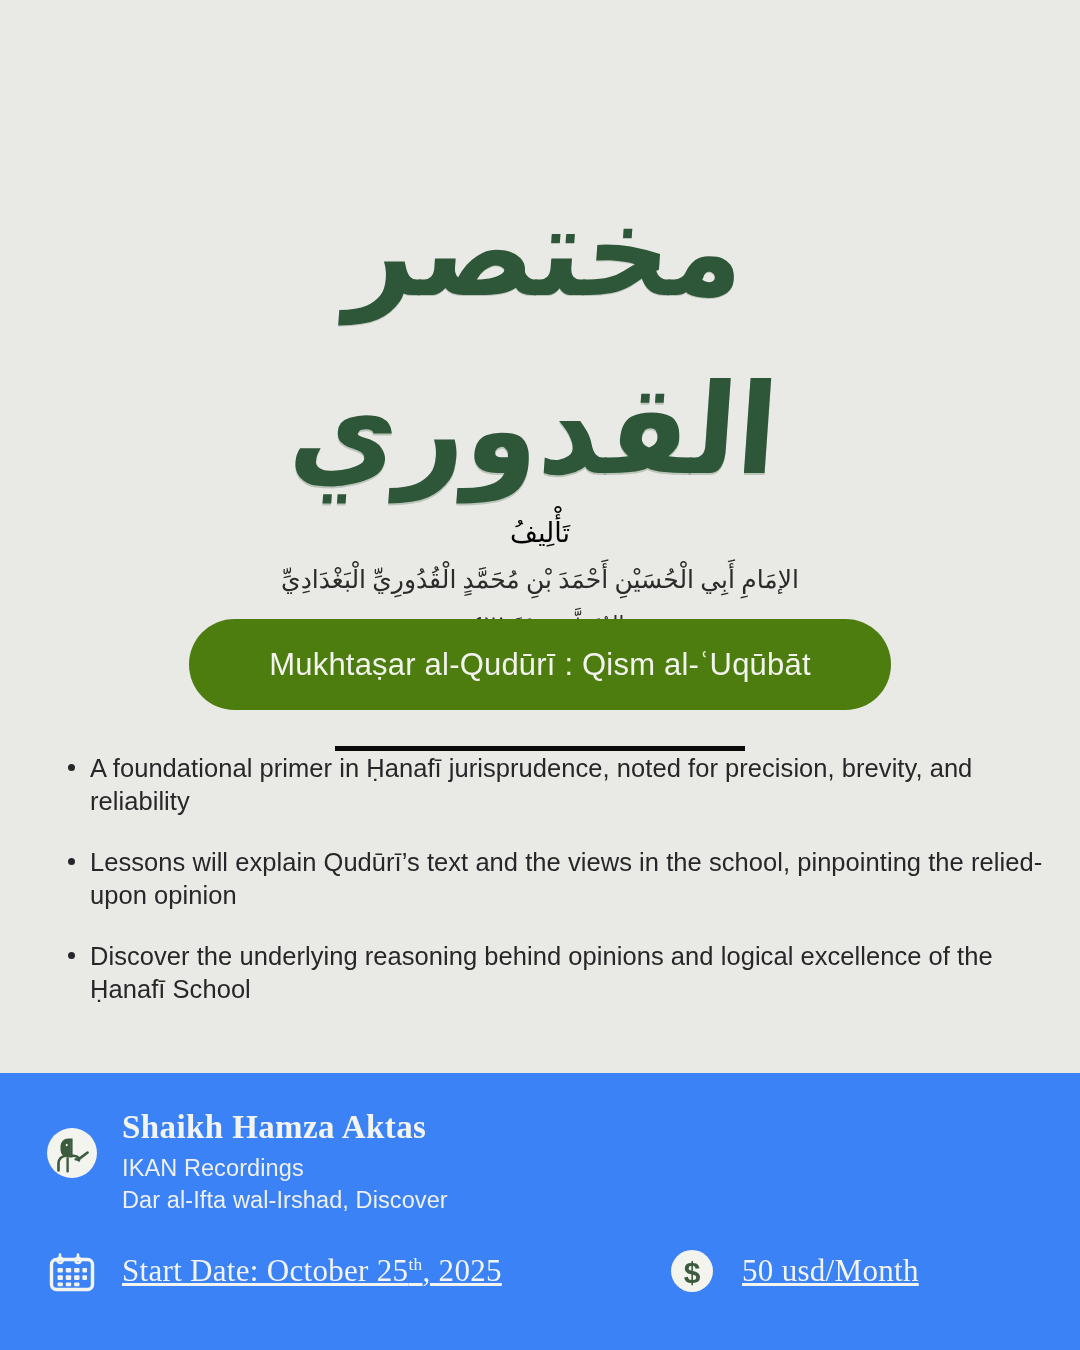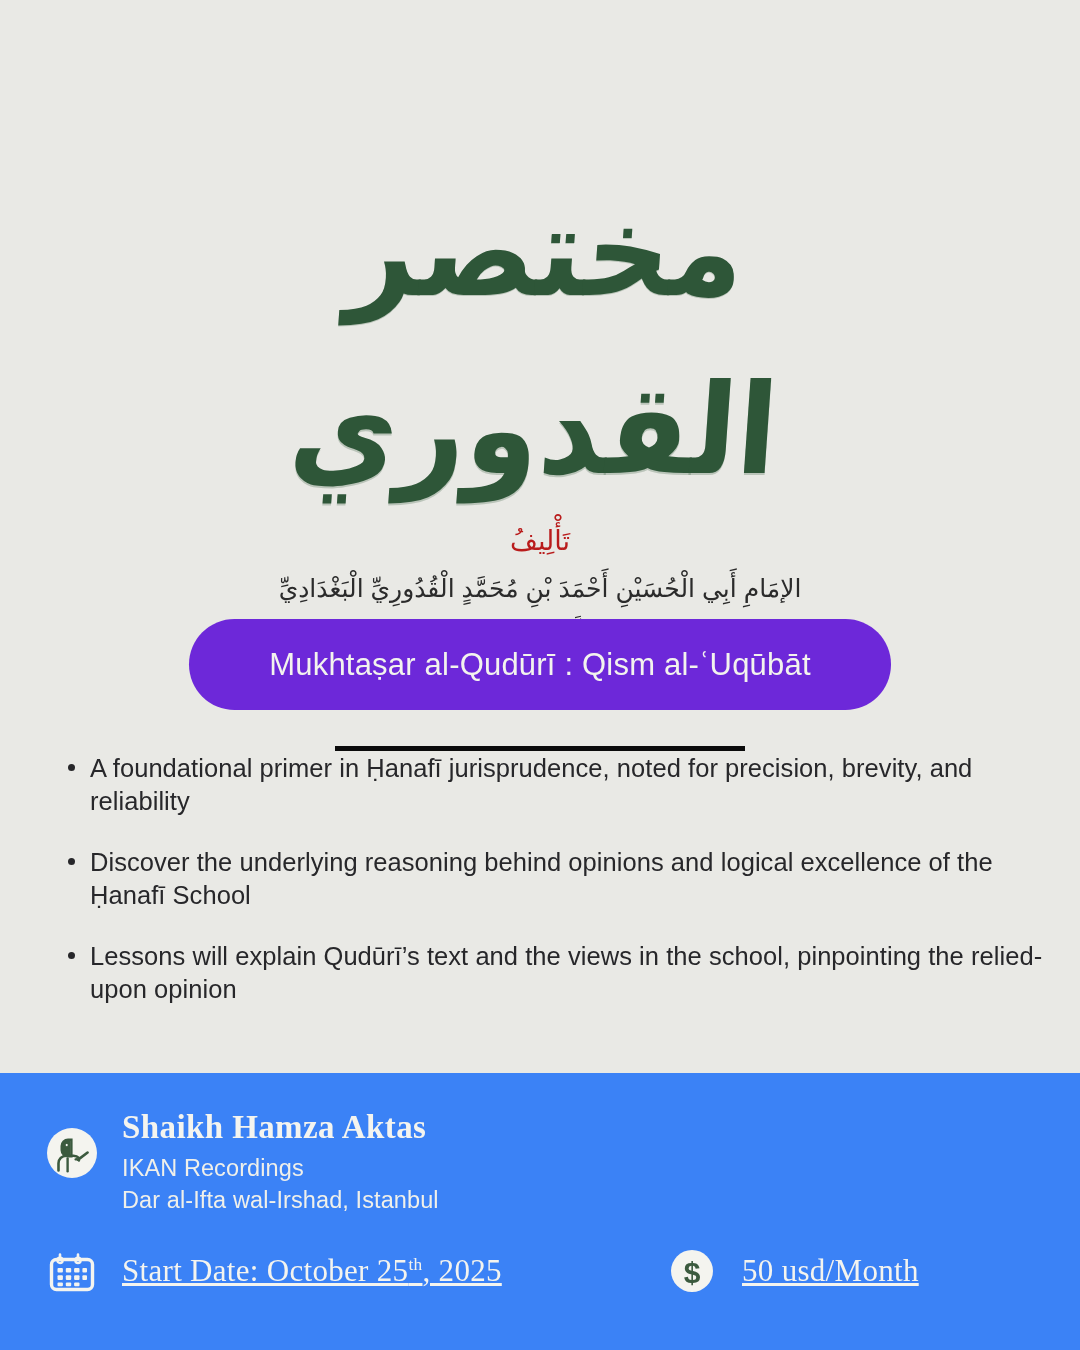--- a/index.html
+++ b/index.html
@@ -43,28 +43,28 @@
     font-weight:700;
     letter-spacing:-2px;
     text-align:center;
     transform:skewX(-4deg) scaleY(1.06);
     text-shadow:0 1px 0 rgba(46,86,56,.25);
   }
 
   .calligraphy-author-label {
     font-family:"DejaVu Sans", sans-serif;
     direction:rtl;
-    color:#b91c1c;
+    color:#000000;
     font-size:27px;
-    margin-top:12px;
+    margin-top:4px;
     line-height:1.5;
   }
 
   .calligraphy-author {
-    font-family:Liberation Sans, sans-serif;
+    font-family:Liberation Serif, serif;
     direction:rtl;
     color:#2B2B2B;
     font-size:25px;
     margin-top:6px;
     line-height:1.6;
     white-space:nowrap;
   }
 
   .calligraphy-death {
     font-family:"DejaVu Sans", sans-serif;
@@ -73,21 +73,21 @@
     font-size:21px;
     margin-top:8px;
     line-height:1.6;
   }
 
   
   .title-pill {
     position:absolute;
     left:189px; top:619px;
     width:702px; height:91px;
-    background:#6d28d9;
+    background:#4d7c0f;
     border-radius:46px;
     display:flex; align-items:center; justify-content:center;
   }
   .title-pill-text {
     color:#F3F3EE;
     font-size:31px;
     font-weight:400;
     letter-spacing:.2px;
     white-space:nowrap;
   }
@@ -216,22 +216,22 @@
     </div>
 
     <div class="title-pill">
       <span class="title-pill-text">Mukhtaṣar al-Qudūrī : Qism al-ʿUqūbāt</span>
     </div>
 
     <div class="divider"></div>
 
     <ul class="bullets">
       <li class="bullet-item">A foundational primer in Ḥanafī jurisprudence, noted for precision, brevity, and reliability</li>
+      <li class="bullet-item">Lessons will explain Qudūrī’s text and the views in the school, pinpointing the relied-upon opinion</li>
       <li class="bullet-item">Discover the underlying reasoning behind opinions and logical excellence of the Ḥanafī School</li>
-      <li class="bullet-item">Lessons will explain Qudūrī’s text and the views in the school, pinpointing the relied-upon opinion</li>
     </ul>
 
   </div>
 
   <div class="footer">
 
     <div class="footer-row row-top">
 
       <div class="footer-col col-left">
         <span class="icon-wrap instructor">
@@ -245,21 +245,21 @@
             <rect x="19.4" y="16.8" width="4.2" height="4.6" rx="1.4" fill="none" stroke="#3B5A3E" stroke-width="2"></rect>
             <path d="M13.5 44.5v-7.2c0-4.2 3.4-7.6 7.6-7.6h7.4c2.2 0 4.2.95 5.6 2.45" fill="none" stroke="#3B5A3E" stroke-width="2.6" stroke-linecap="round"></path>
             <path d="M22.6 32.4v12.8" fill="none" stroke="#3B5A3E" stroke-width="2.4" stroke-linecap="round"></path>
             <path d="M33.2 33.6l9.4-7.1" fill="none" stroke="#3B5A3E" stroke-width="2.6" stroke-linecap="round"></path>
             <path d="M30.6 33.4c1.6-.3 2.8.2 3.4 1.1" fill="none" stroke="#3B5A3E" stroke-width="2.4" stroke-linecap="round"></path>
           </svg>
         </span>
         <div class="footer-text">
           <div class="instructor-name">Shaikh Hamza Aktas</div>
           <div class="instructor-line">IKAN Recordings</div>
-          <div class="instructor-line">Dar al-Ifta wal-Irshad, Istanbul</div>
+          <div class="instructor-line">Dar al-Ifta wal-Irshad, Discover</div>
         </div>
       </div>
 
 
     </div>
 
     <div class="footer-row row-bottom">
 
       <div class="footer-col col-left row-bottom-col">
         <span class="icon-wrap">

